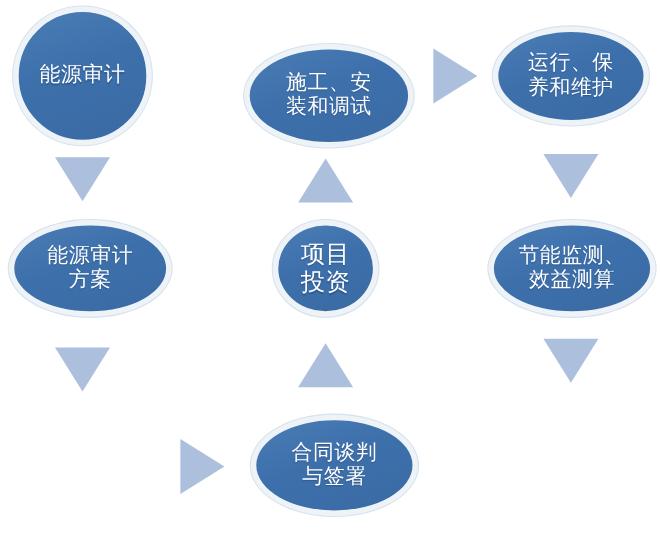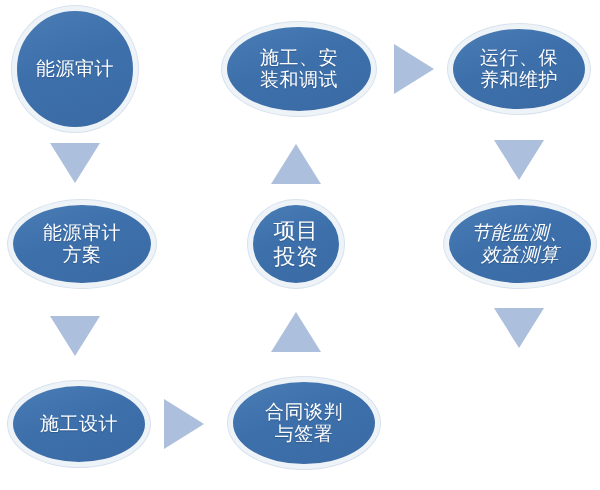--- a/index.html
+++ b/index.html
@@ -41,26 +41,26 @@
     user-select: none;
   }
   .node .label {
     display: block;
     padding: 0 6px;
     white-space: pre-line;
   }
 
   
   #node-energy-audit      { left: 12px;  top: 6px;   width: 126px; height: 126px; font-size: 19px; }
-  #node-construction      { left: 222px; top: 22px;  width: 154px; height: 94px;  font-size: 19px; }
+  #node-construction      { left: 222px; top: 40px;  width: 154px; height: 94px;  font-size: 19px; }
   #node-operation         { left: 448px; top: 24px;  width: 142px; height: 90px;  font-size: 19px; }
 
   #node-retrofit-plan     { left: 8px;   top: 200px; width: 148px; height: 88px;  font-size: 19px; }
   #node-investment        { left: 248px; top: 200px; width: 96px;  height: 88px;  font-size: 22px; }
-  #node-monitoring        { left: 444px; top: 200px; width: 152px; height: 88px;  font-size: 19px; font-style: italic; }
+  #node-monitoring        { left: 444px; top: 200px; width: 152px; height: 88px;  font-size: 19px; }
 
   #node-design            { left: 8px;   top: 381px; width: 142px; height: 86px;  font-size: 19px; }
   #node-contract          { left: 228px; top: 377px; width: 152px; height: 92px;  font-size: 19px; }
   #node-benefit-share     { left: 455px; top: 364px; width: 128px; height: 126px; font-size: 19px; }
 
   
   .arrow {
     position: absolute;
     width: 0;
     height: 0;
@@ -127,23 +127,20 @@
   <div class="node" id="node-investment">
     <span class="label">项目
 投资</span>
   </div>
 
   <div class="node" id="node-monitoring">
     <span class="label">节能监测、
 效益测算</span>
   </div>
 
-  <div class="node" id="node-design">
-    <span class="label">施工设计</span>
-  </div>
 
   <div class="node" id="node-contract">
     <span class="label">合同谈判
 与签署</span>
   </div>
 
 
 </div>
 
 </body></html>

